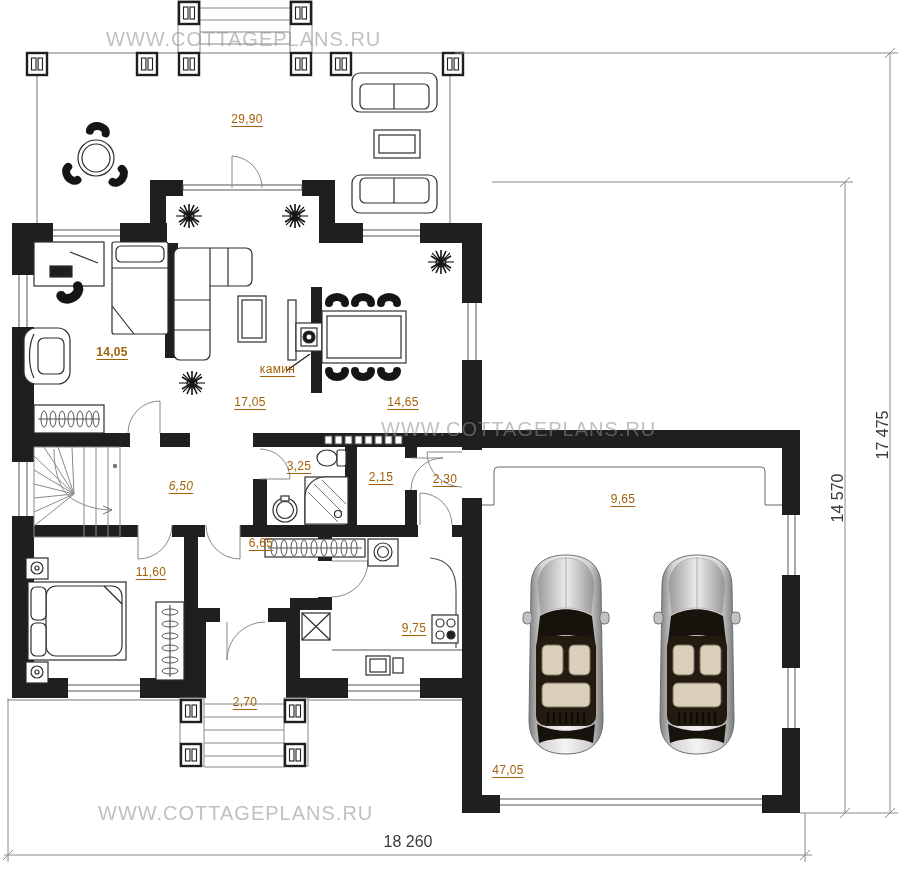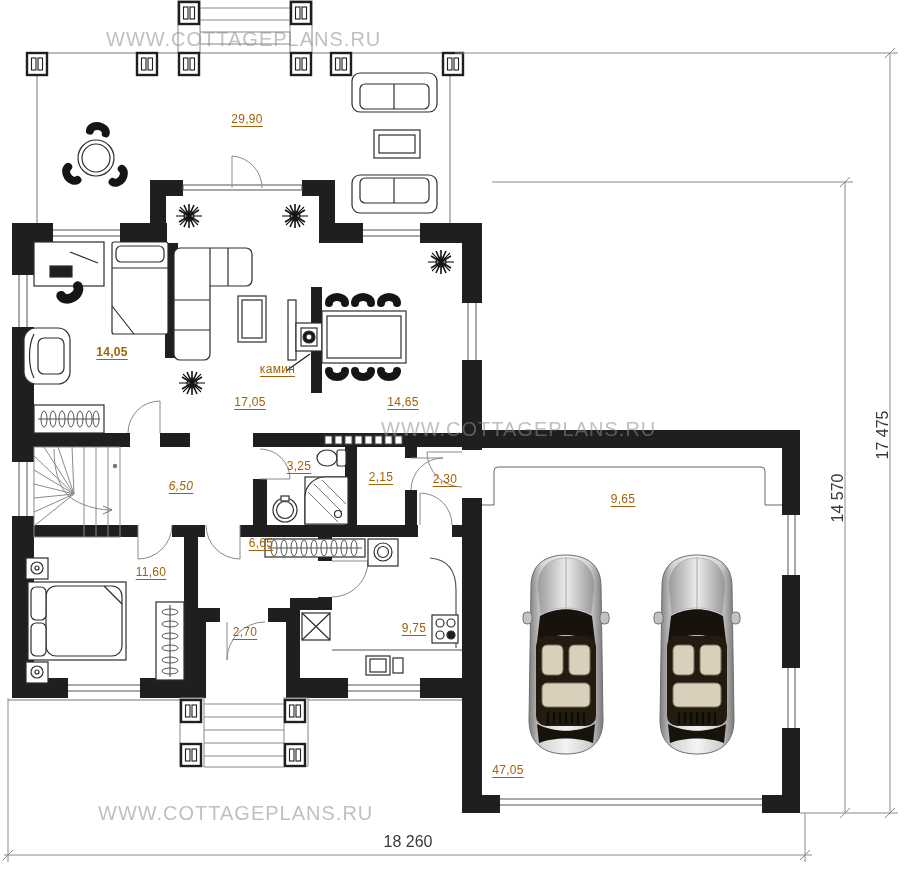--- a/index.html
+++ b/index.html
@@ -470,21 +470,21 @@
 <div class="lbl" style="left:112px;top:345px;font-weight:bold;">14,05</div>
 <div class="lbl" style="left:250px;top:395px;">17,05</div>
 <div class="lbl" style="left:403px;top:395px;">14,65</div>
 <div class="lbl" style="left:181px;top:479px;font-style:italic;">6,50</div>
 <div class="lbl" style="left:299px;top:459px;">3,25</div>
 <div class="lbl" style="left:381px;top:470px;">2,15</div>
 <div class="lbl" style="left:445px;top:472px;text-align:right;">2,30</div>
 <div class="lbl" style="left:151px;top:565px;">11,60</div>
 <div class="lbl" style="left:261px;top:536px;">6,65</div>
 <div class="lbl" style="left:385px;top:621px;margin-left:29px;">9,75</div>
-<div class="lbl" style="left:245px;top:625px;text-decoration:underline;">2,70</div>
+<div class="lbl" style="left:245px;top:695px;text-decoration:underline;">2,70</div>
 <div class="lbl" style="left:623px;top:476px;margin-top:16px;">9,65</div>
 <div class="lbl" style="left:508px;top:763px;">47,05</div>
 <div class="lbl" style="left:264px;top:362px;padding-left:27px;">камин</div>
 
 <div class="dim h" style="left:408px;top:833px;text-align:right;">18 260</div>
 <div class="dim v" style="left:838px;top:498px;">14 570</div>
 <div class="dim v" style="left:883px;top:435px;">17 475</div>
 
 </div>
 

